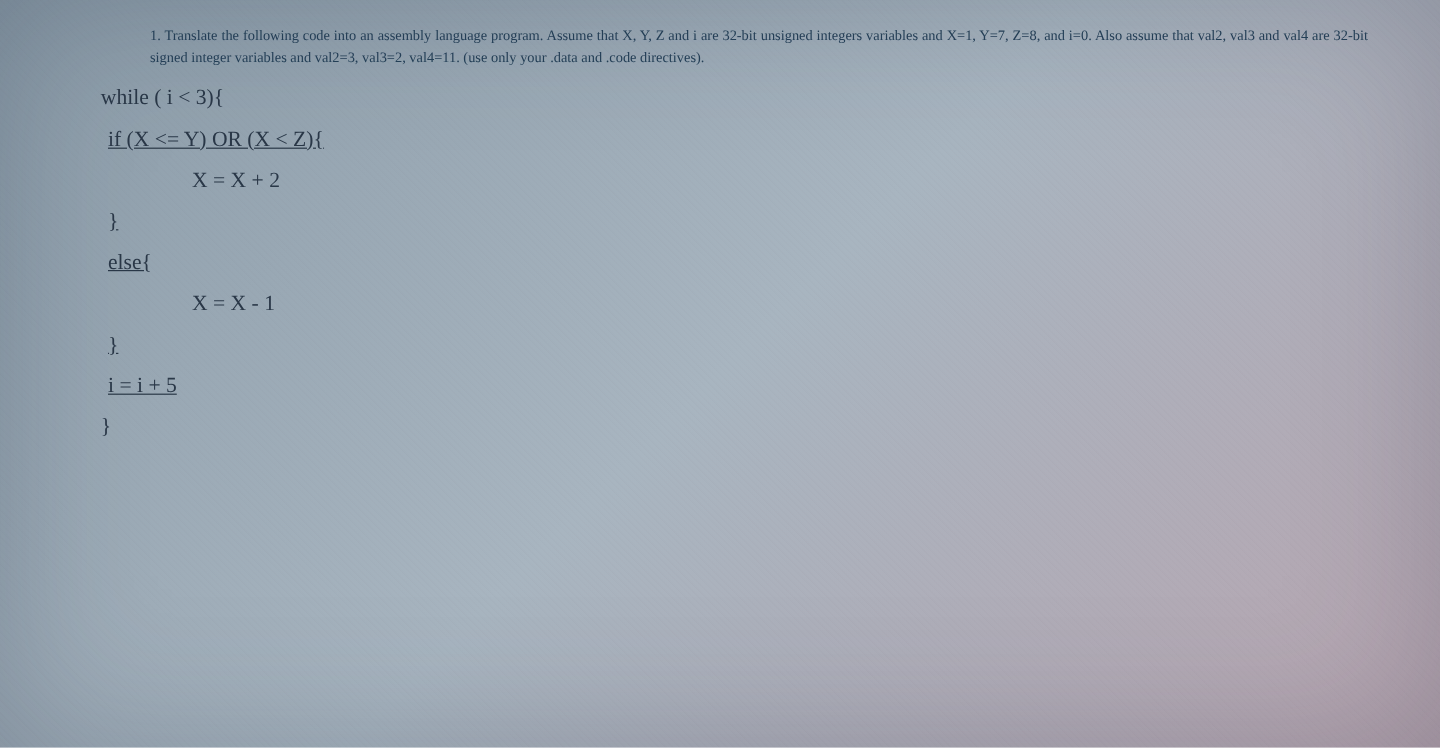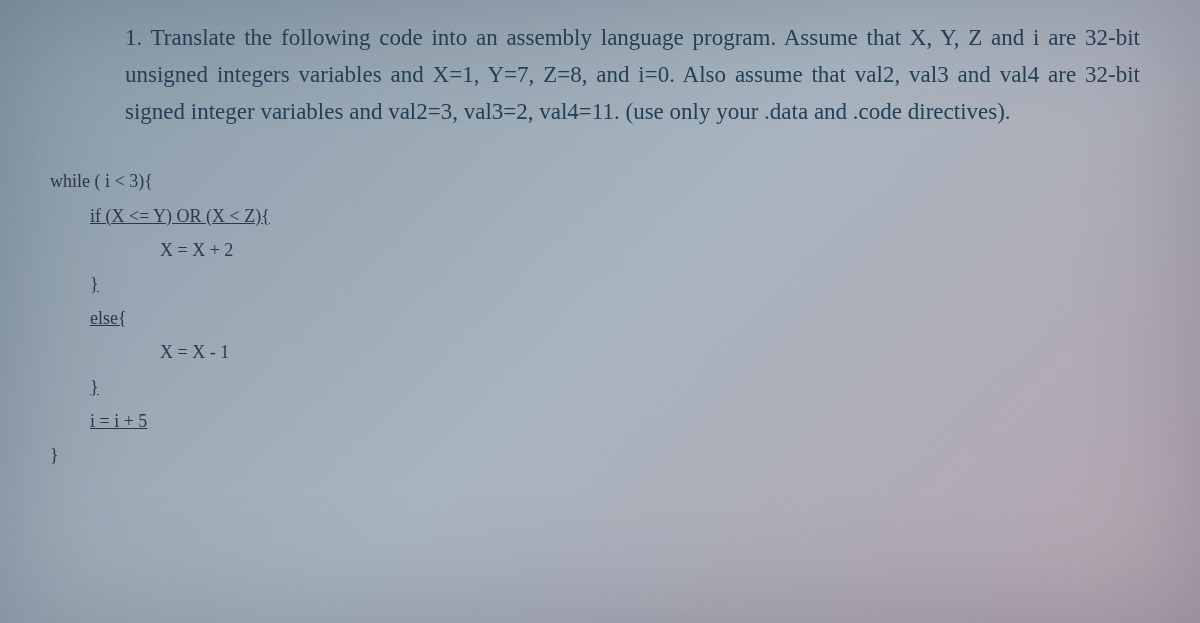--- a/index.html
+++ b/index.html
@@ -14,41 +14,41 @@
       font-family: Georgia, 'Times New Roman', serif;
       padding: 20px 40px 20px 50px;
       color: #1a2838;
       position: relative;
       overflow: hidden;
     }
     .content {
       position: relative;
     }
     .problem-text {
-      font-size: 23px;
+      font-size: 12px;
       line-height: 1.6;
       color: #244058;
       margin-left: 75px;
-      margin-bottom: 34px;
+      margin-bottom: 6px;
       text-align: justify;
       padding-right: 20px;
     }
     .problem-number {
       display: inline;
     }
     .code-block {
       font-family: Georgia, 'Times New Roman', serif;
       font-size: 18px;
       color: #2a3848;
       line-height: 1.9;
     }
     .code-line {
       white-space: pre;
     }
-    .indent-0 { padding-left: 0; }
+    .indent-0 { padding-left: 0; margin-left: 34px; }
     .indent-1 { padding-left: 40px; text-decoration: underline; }
     .indent-2 { padding-left: 110px; }
     .vignette {
       position: absolute;
       top: 0;
       left: 0;
       width: 100%;
       height: 100%;
       pointer-events: none;
       box-shadow: inset 0 0 120px rgba(40,50,70,0.25);

